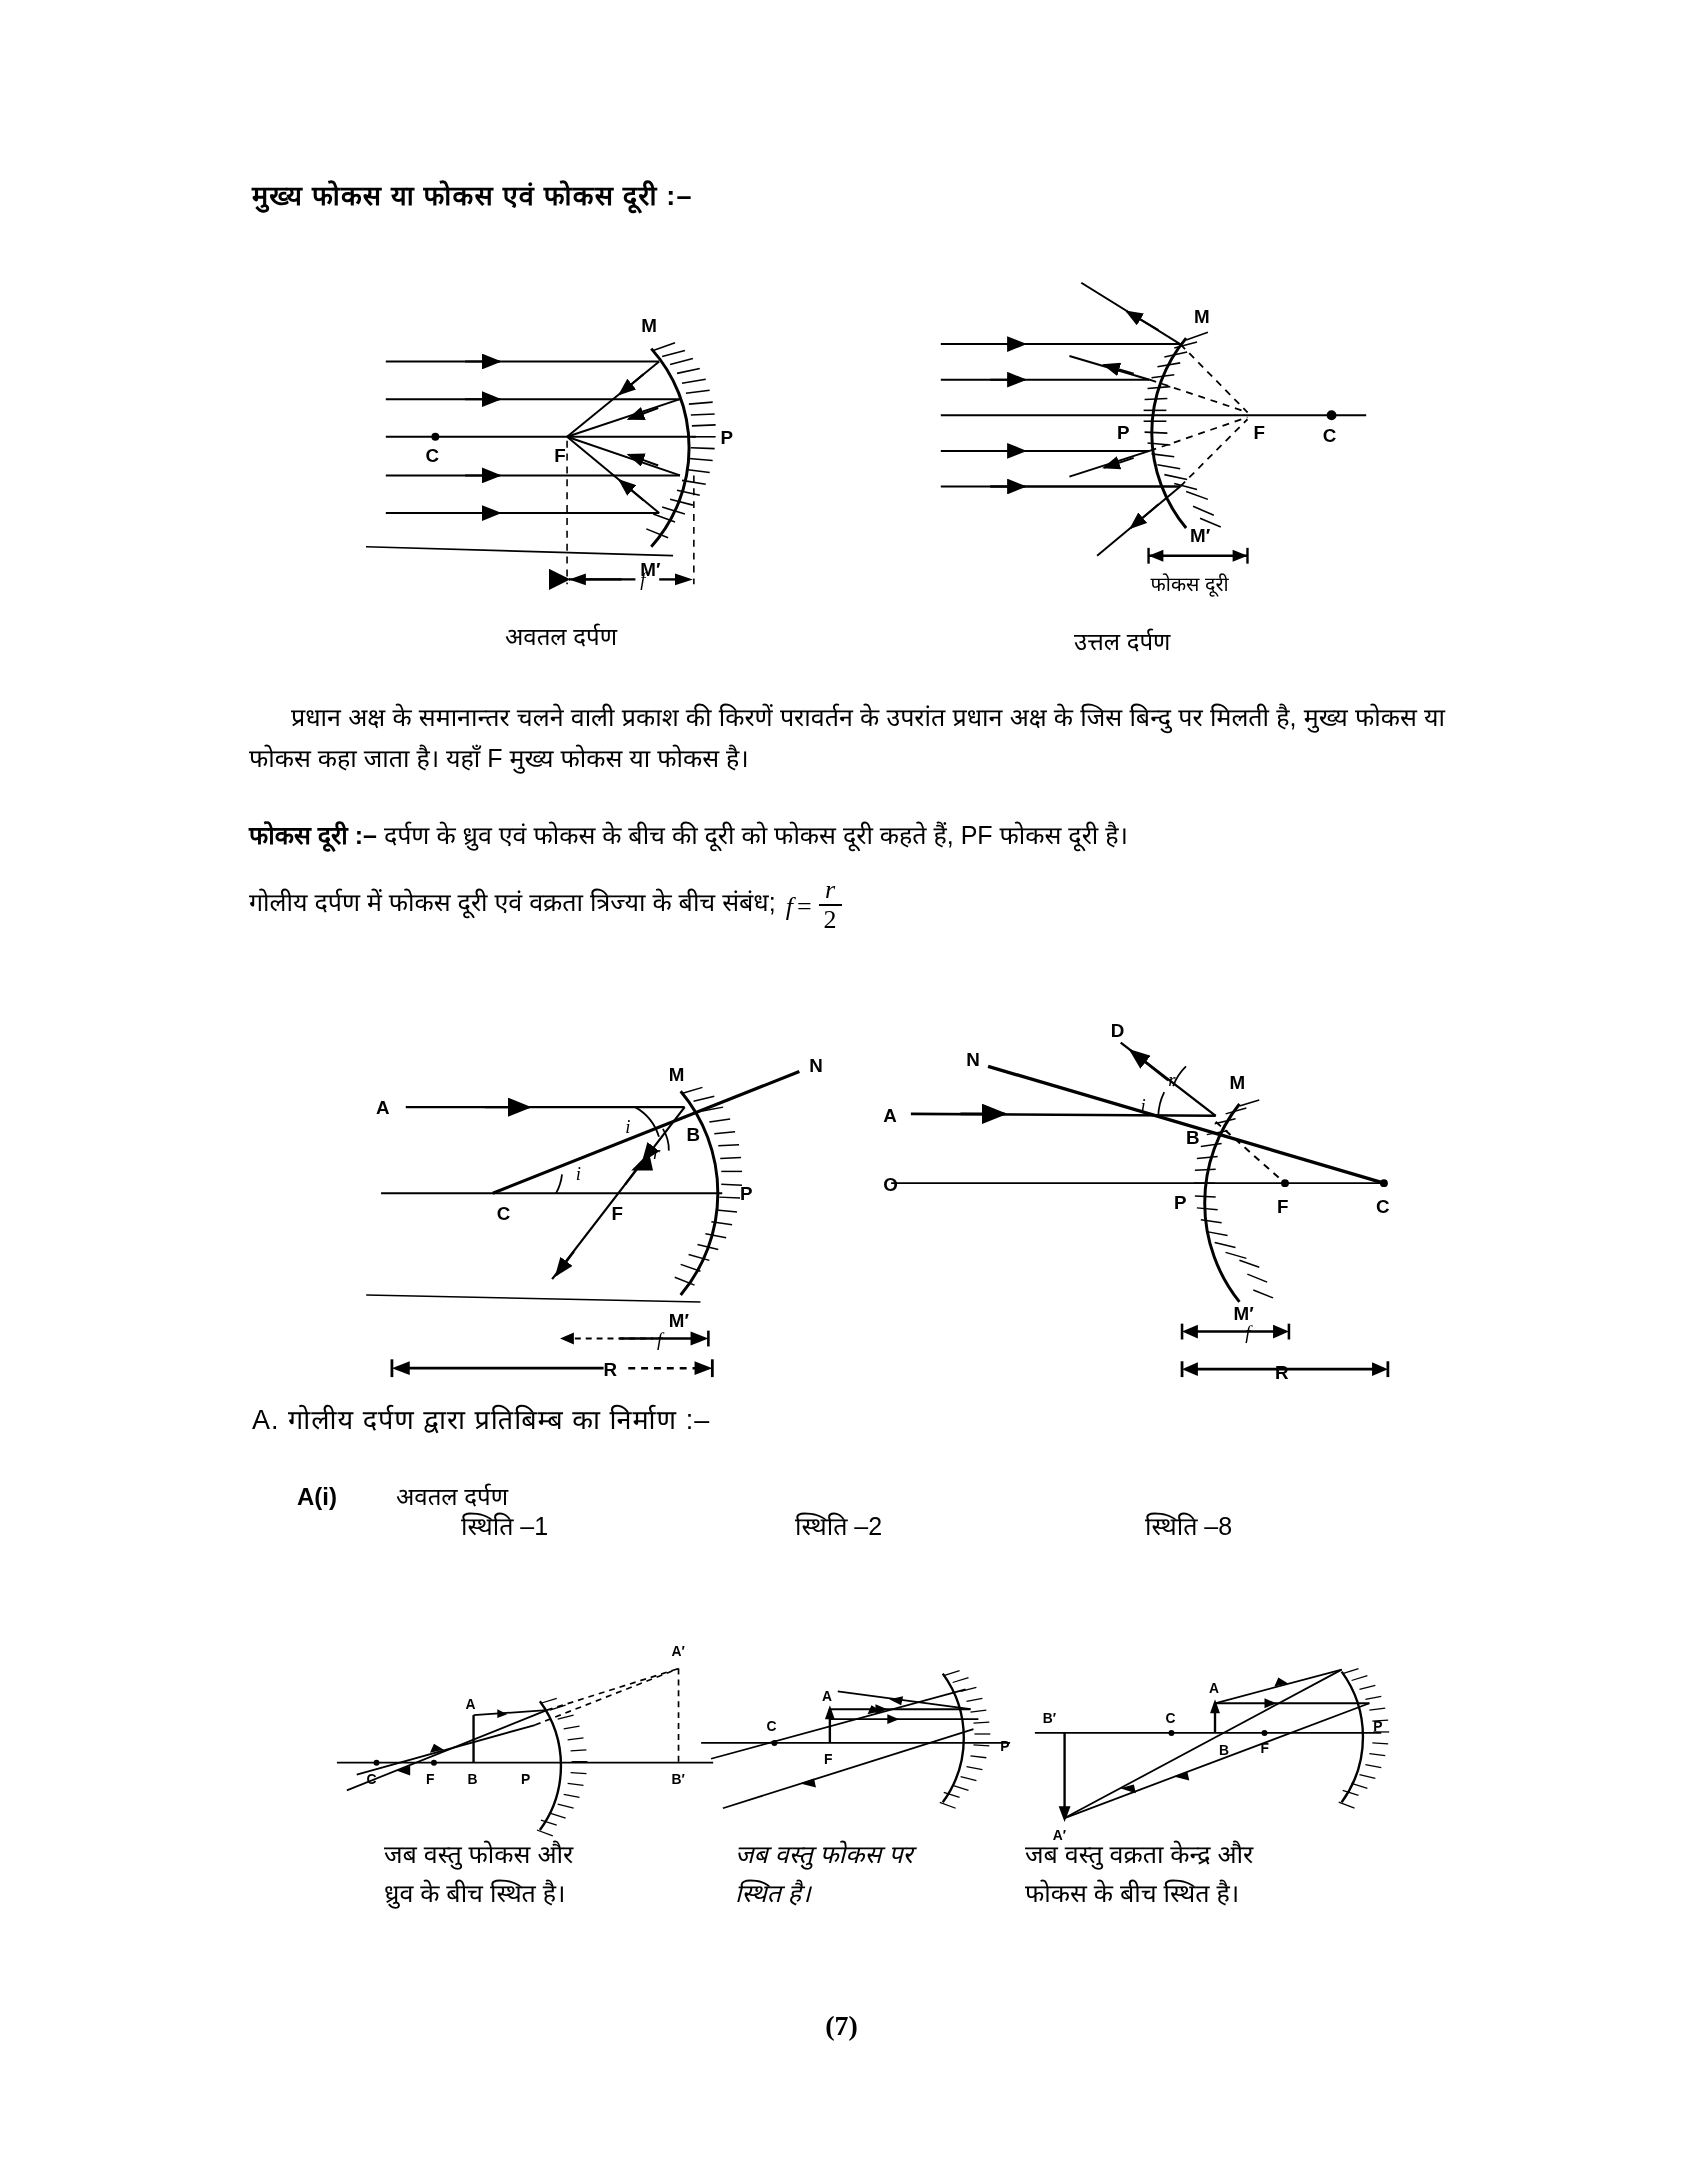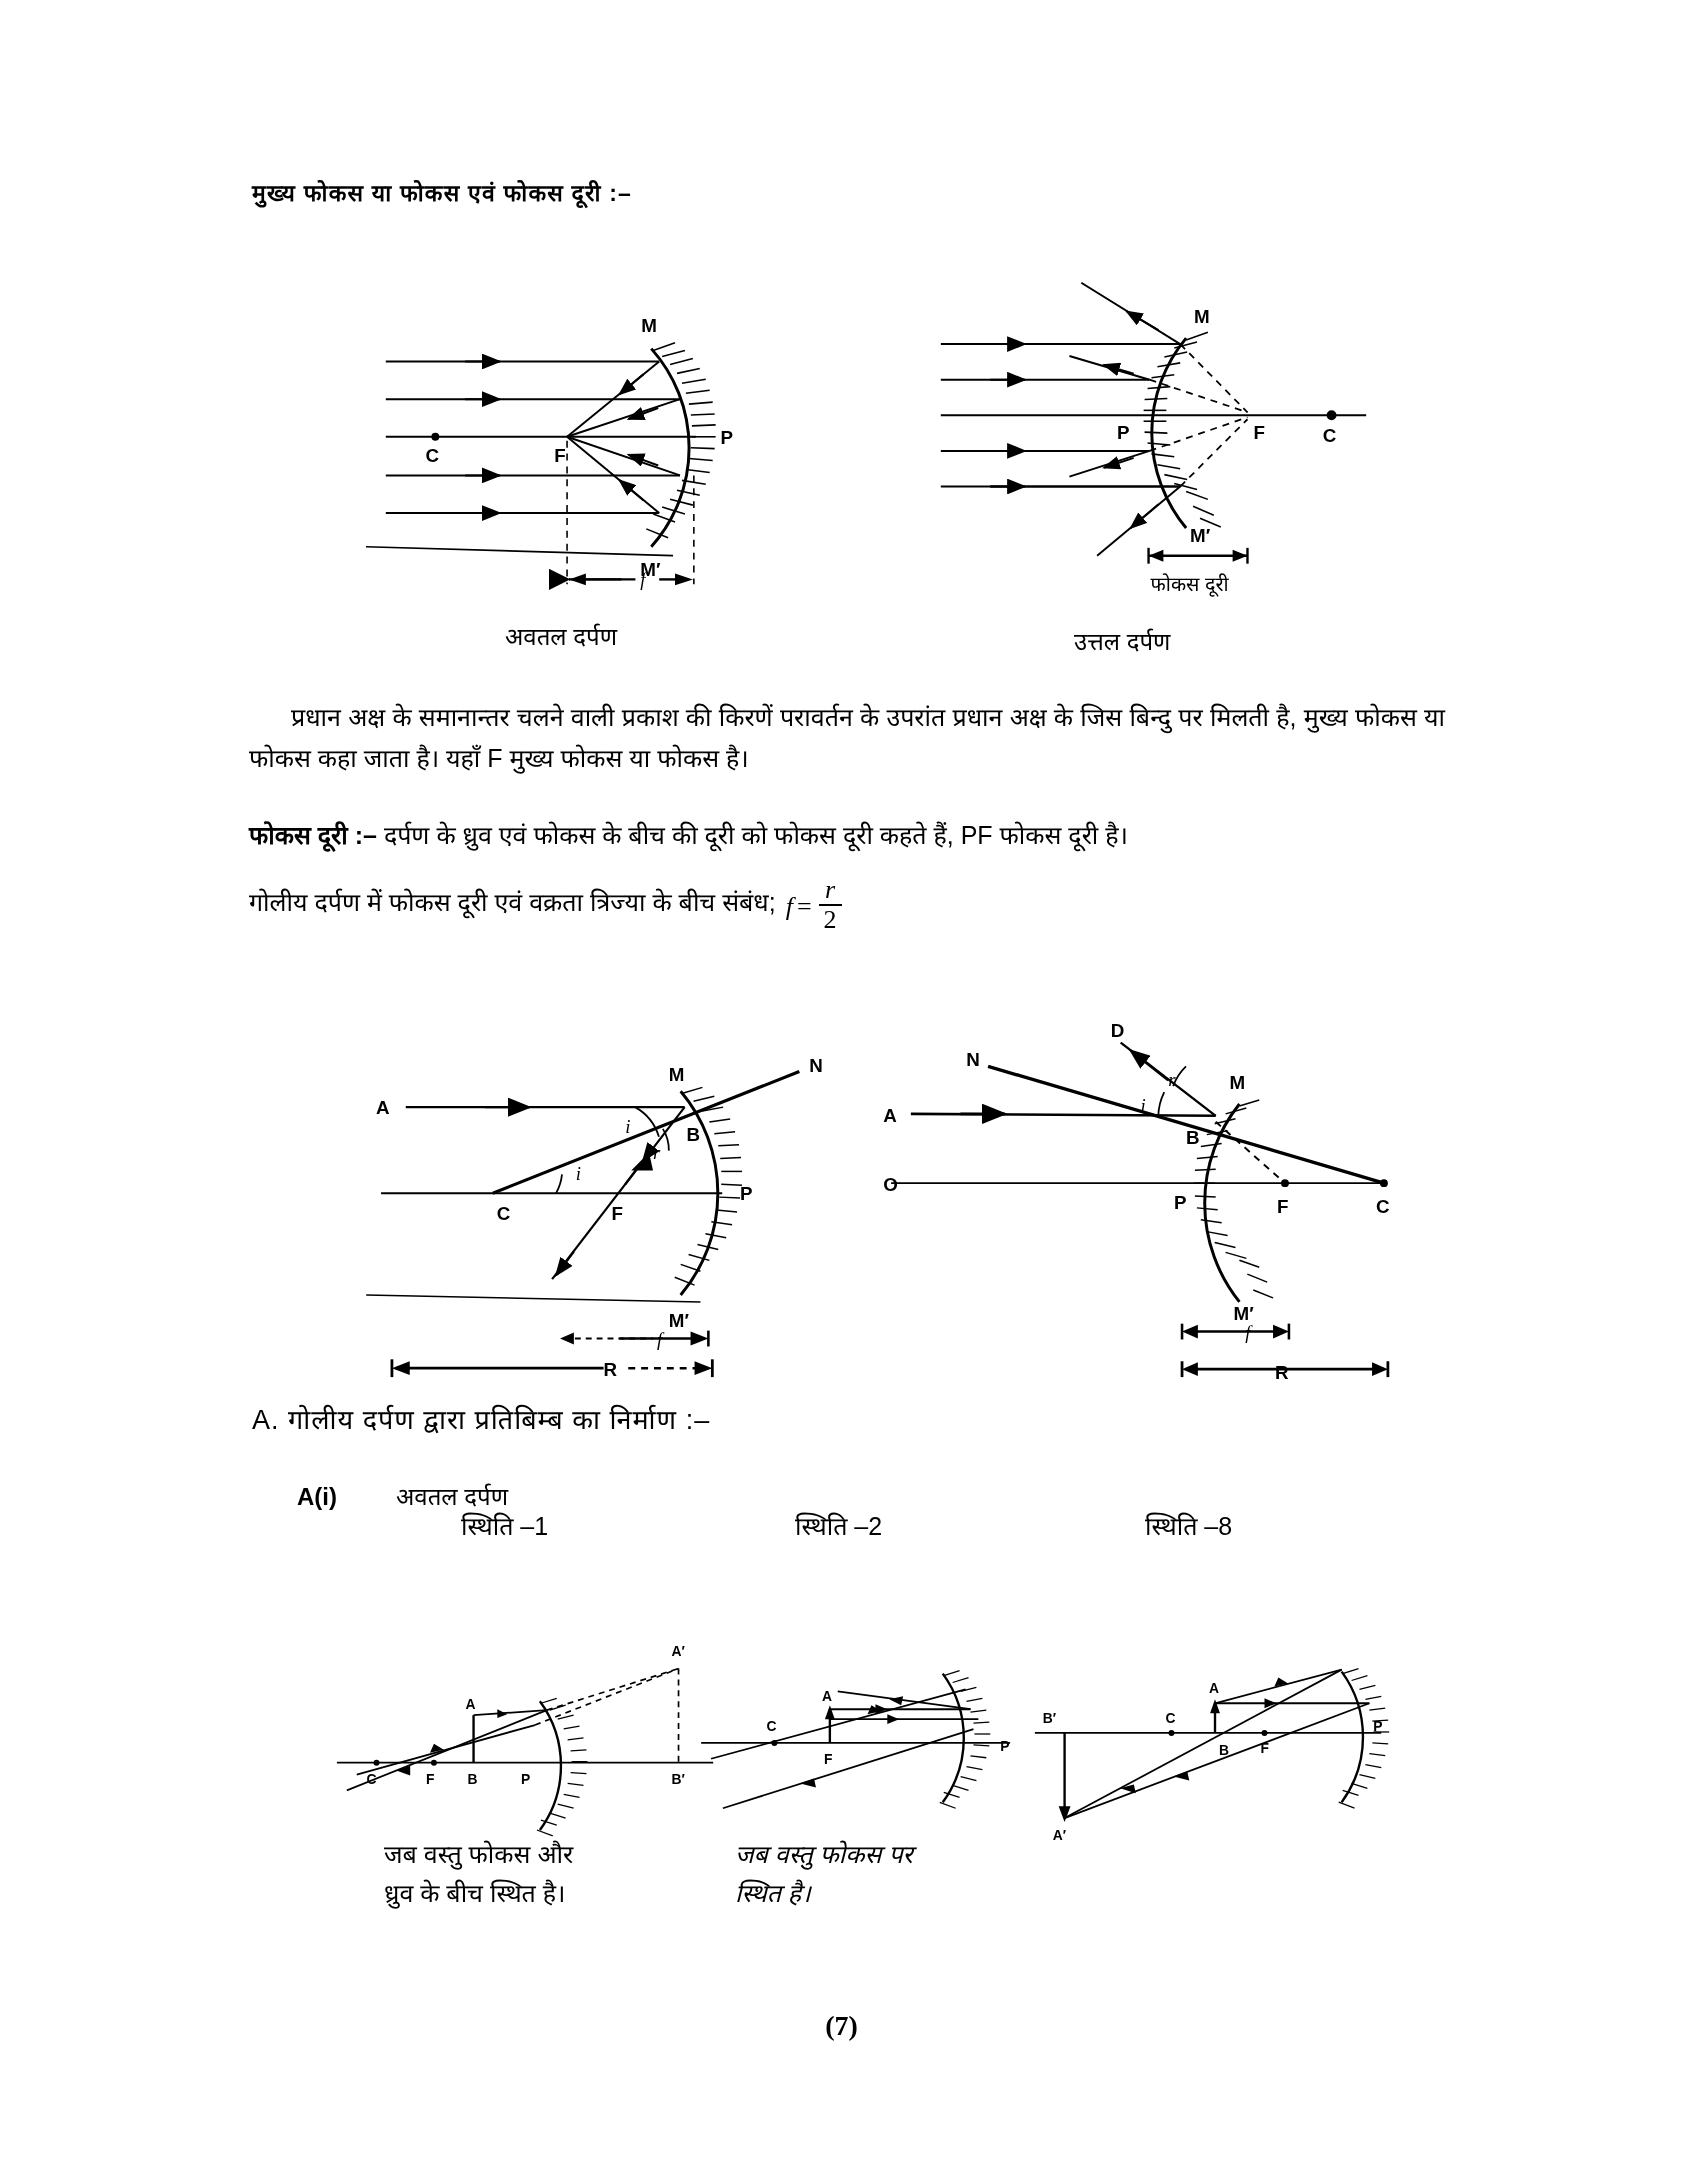--- a/index.html
+++ b/index.html
@@ -12,21 +12,21 @@
   }
   .page{
     position:absolute;inset:0;
     padding:0;
   }
   .hn{font-family:"Liberation Sans","DejaVu Sans",sans-serif;}
 
   
   .sec-title{
     position:absolute;left:252px;top:176px;
-    font-size:23px;font-weight:bold;letter-spacing:1.2px;
+    font-size:27px;font-weight:bold;letter-spacing:1.2px;
     white-space:nowrap;
   }
   .para{
     position:absolute;
     font-size:25px;line-height:1.62;
     text-align:justify;
   }
   #para1{left:249px;top:697px;width:1196px;text-indent:42px;}
   #para2{left:249px;top:815px;width:1198px;text-indent:0;}
   #para2 .lead{font-weight:bold;}
@@ -566,17 +566,19 @@
       <text class="lbl-s" x="238" y="142">F</text>
       <text class="lbl-s" x="28" y="230">A′</text>
       <text class="lbl-s" x="352" y="120">P</text>
     </svg>
   </div>
 
   <div class="cap hn" id="cap1">जब वस्तु फोकस और
 ध्रुव के बीच स्थित है।</div>
   <div class="cap hn" id="cap2">जब वस्तु फोकस पर
 स्थित है।</div>
+  <div class="cap hn" id="cap3">जब वस्तु वक्रता केन्द्र और
+फोकस के बीच स्थित है।</div>
 
   <div class="pageno">(7)</div>
 
 </div>
 
 
 </body></html>

